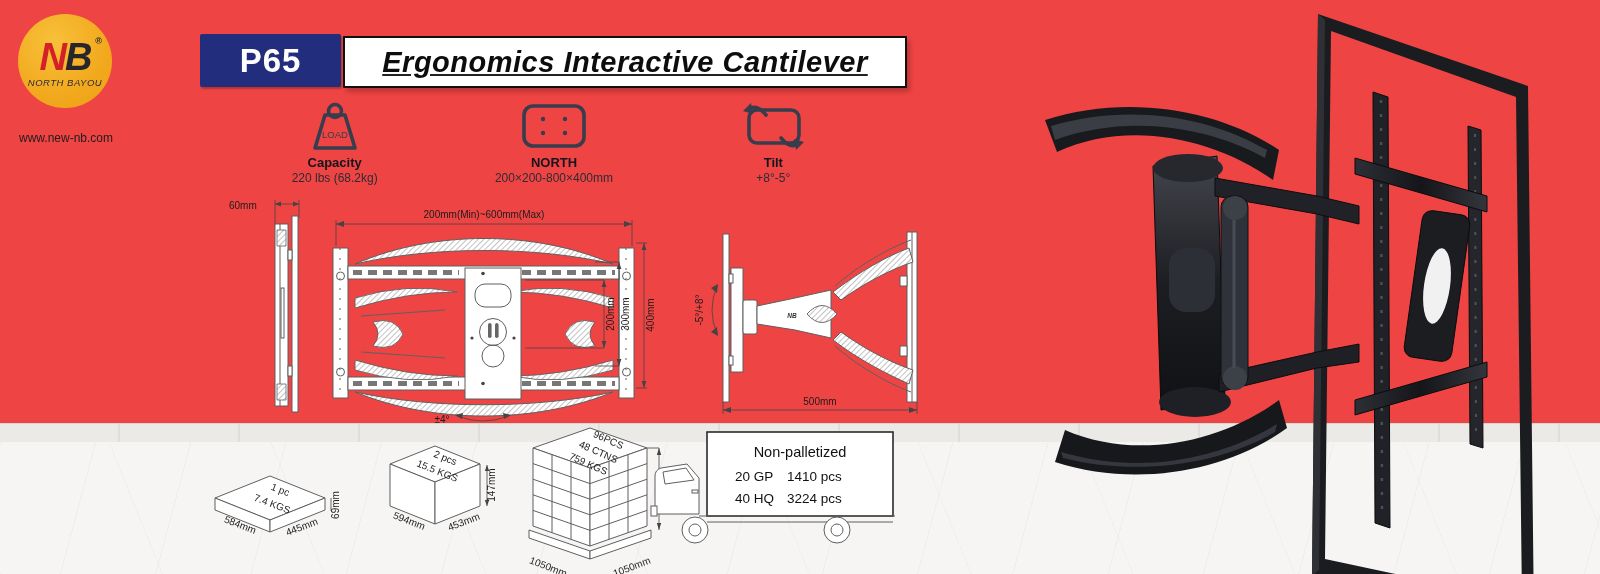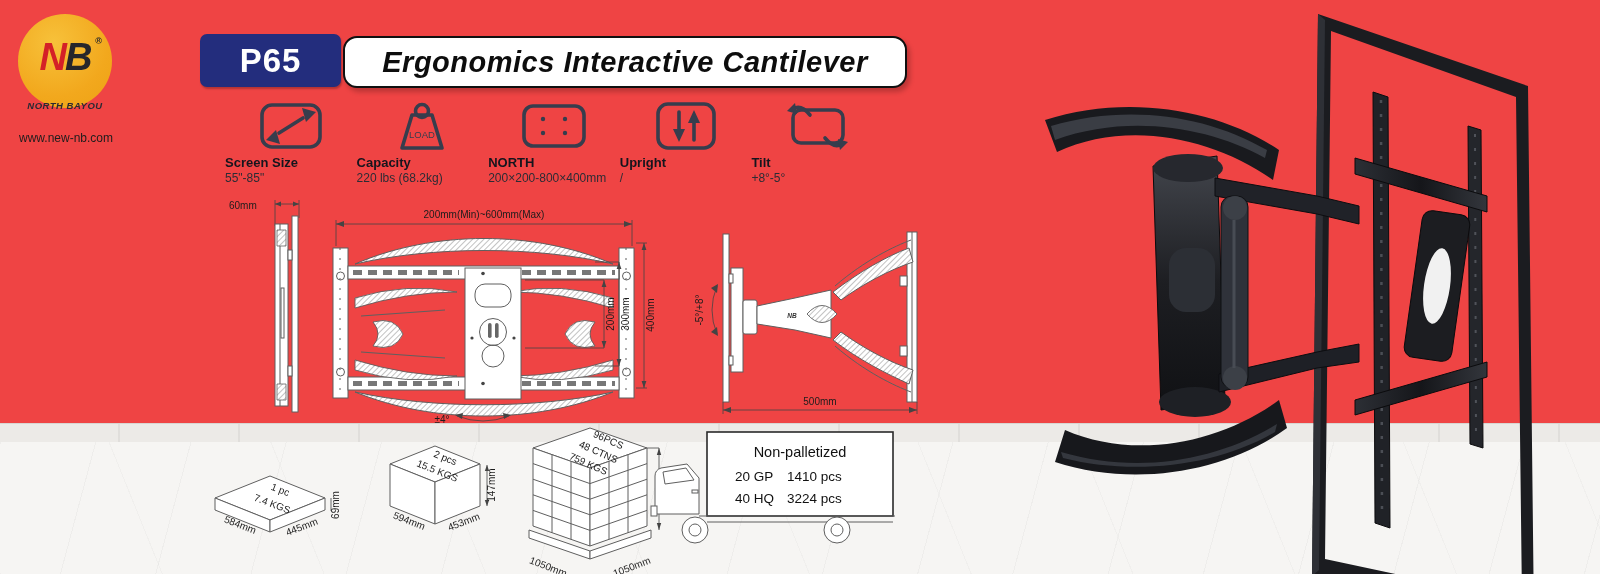--- a/index.html
+++ b/index.html
@@ -15,34 +15,34 @@
       repeating-linear-gradient(68deg,rgba(0,0,0,.022) 0 1px,transparent 1px 150px);}
   
   .logo{position:absolute;left:0;top:10px;width:140px;z-index:5;}
   .logo-circle{position:relative;margin:4px auto 0 18px;width:94px;height:94px;border-radius:50%;
     background:radial-gradient(circle at 38% 30%,#f7c13a 0%,#f2a81d 62%,#eda214 100%);}
   .logo-nb{position:absolute;left:0;top:24px;width:94px;text-align:center;
     font-style:italic;font-weight:bold;font-size:38px;line-height:38px;letter-spacing:-2px;}
   .logo-nb .n{color:#d42027;} .logo-nb .b{color:#27262b;}
   .logo-reg{position:absolute;right:10px;top:22px;font-size:9px;font-weight:bold;color:#27262b;font-style:normal;}
   .logo-sub{position:absolute;left:0;top:63px;width:94px;text-align:center;
-    font-style:italic;font-weight:bold;font-size:9.5px;letter-spacing:.5px;color:#2a2933;margin-top:23px;}
+    font-style:italic;font-weight:normal;font-size:9.5px;letter-spacing:.5px;color:#2a2933;}
   .logo-site{margin:23px 0 0 6px;width:120px;text-align:center;font-size:12px;color:#1d1d1d;}
   
   .model-box{position:absolute;left:200px;top:34px;width:141px;height:53px;background:#232d7d;
-    border-radius:7px;display:flex;align-items:center;justify-content:center;z-index:4;
+    border-radius:2px;display:flex;align-items:center;justify-content:center;z-index:4;
     box-shadow:1px 2px 2px rgba(0,0,0,.25);}
   .model-box span{color:#fff;font-weight:bold;font-size:33px;letter-spacing:1px;}
   .title-box{position:absolute;left:343px;top:36px;width:560px;height:48px;background:#fff;
-    border:2px solid #101010;border-radius:14px;display:flex;align-items:center;justify-content:center;
-    box-shadow:3px 4px 5px rgba(0,0,0,.22);z-index:3;}
+    border:2px solid #101010;border-radius:1px;display:flex;align-items:center;justify-content:center;
+    box-shadow:3px 4px 5px rgba(0,0,0,.22);z-index:3;text-decoration:underline;}
   .title-box span{font-style:italic;font-weight:bold;font-size:29px;color:#0d0d0d;letter-spacing:.5px;}
   
   .specs{position:absolute;left:225px;top:100px;width:658px;display:flex;z-index:3;}
-  .spec{flex:1;}
+  .spec{flex:1;text-align:center;}
   .spec svg{display:block;margin:0 auto;height:52px;}
   .spec .nm{margin-top:3px;font-weight:bold;font-size:13px;color:#15151d;}
   .spec .vl{margin-top:1px;font-size:12px;color:#2c2c35;white-space:nowrap;}
   .ic{stroke:#373d4d;stroke-width:3.6;fill:none;stroke-linecap:round;stroke-linejoin:round;}
   .icf{fill:#373d4d;stroke:none;}
   
   .drawings{position:absolute;left:195px;top:188px;width:760px;height:242px;z-index:2;}
   .packaging{position:absolute;left:195px;top:418px;width:760px;height:156px;z-index:2;}
   .photo{position:absolute;left:985px;top:0px;width:615px;height:574px;z-index:3;}
   .dw{stroke:#5f5f5f;stroke-width:1;fill:#fff;}
@@ -71,30 +71,20 @@
 
   <div class="model-box">
     <span>P65</span>
   </div>
   <div class="title-box">
     <span>Ergonomics Interactive Cantilever</span>
   </div>
 
   <div class="specs">
 
-    <div class="spec">
-      <svg viewBox="0 0 64 52" width="64">
-        <rect class="ic" x="3" y="5" width="58" height="42" rx="10"></rect>
-        <line class="ic" x1="20" y1="33" x2="44" y2="18" stroke-width="4.6"></line>
-        <polygon class="icf" points="43,8 57,12 47,22"></polygon>
-        <polygon class="icf" points="21,44 7,40 17,30"></polygon>
-      </svg>
-      <div class="nm">Screen Size</div>
-      <div class="vl">55"-85"</div>
-    </div>
 
     <div class="spec">
       <svg viewBox="0 0 64 52" width="64">
         <circle class="ic" cx="32" cy="11" r="6.5" stroke-width="3.2"></circle>
         <path class="ic" d="M12,48 L22,15 L42,15 L52,48 Z" fill="#fff"></path>
         <text x="32" y="38" text-anchor="middle" font-size="9.5" fill="#373d4d" stroke="none">LOAD</text>
       </svg>
       <div class="nm">Capacity</div>
       <div class="vl">220 lbs (68.2kg)</div>
     </div>
@@ -104,31 +94,20 @@
         <rect class="ic" x="2" y="6" width="60" height="40" rx="9"></rect>
         <circle class="icf" cx="21" cy="19" r="2.2"></circle>
           <circle class="icf" cx="43" cy="19" r="2.2"></circle>
         <circle class="icf" cx="21" cy="33" r="2.2"></circle>
           <circle class="icf" cx="43" cy="33" r="2.2"></circle>
       </svg>
       <div class="nm">NORTH</div>
       <div class="vl">200×200-800×400mm</div>
     </div>
 
-    <div class="spec">
-      <svg viewBox="0 0 64 52" width="64">
-        <rect class="ic" x="4" y="4" width="56" height="44" rx="10"></rect>
-        <line class="ic" x1="25" y1="12" x2="25" y2="31" stroke-width="4.4"></line>
-        <polygon class="icf" points="19,29 31,29 25,42"></polygon>
-        <line class="ic" x1="40" y1="40" x2="40" y2="21" stroke-width="4.4"></line>
-        <polygon class="icf" points="34,23 46,23 40,10"></polygon>
-      </svg>
-      <div class="nm">Upright</div>
-      <div class="vl">/</div>
-    </div>
 
 
     <div class="spec">
       <svg viewBox="0 0 64 52" width="64">
         <rect class="ic" x="8" y="10" width="50" height="33" rx="8" stroke-width="3.2"></rect>
         <path class="ic" d="M25,15 Q16,4 8,9" stroke-width="3.2"></path>
         <polygon class="icf" points="10,3 2,11 12,14"></polygon>
         <path class="ic" d="M40,38 Q49,49 57,44" stroke-width="3.2"></path>
         <polygon class="icf" points="55,50 63,42 53,39"></polygon>
       </svg>

